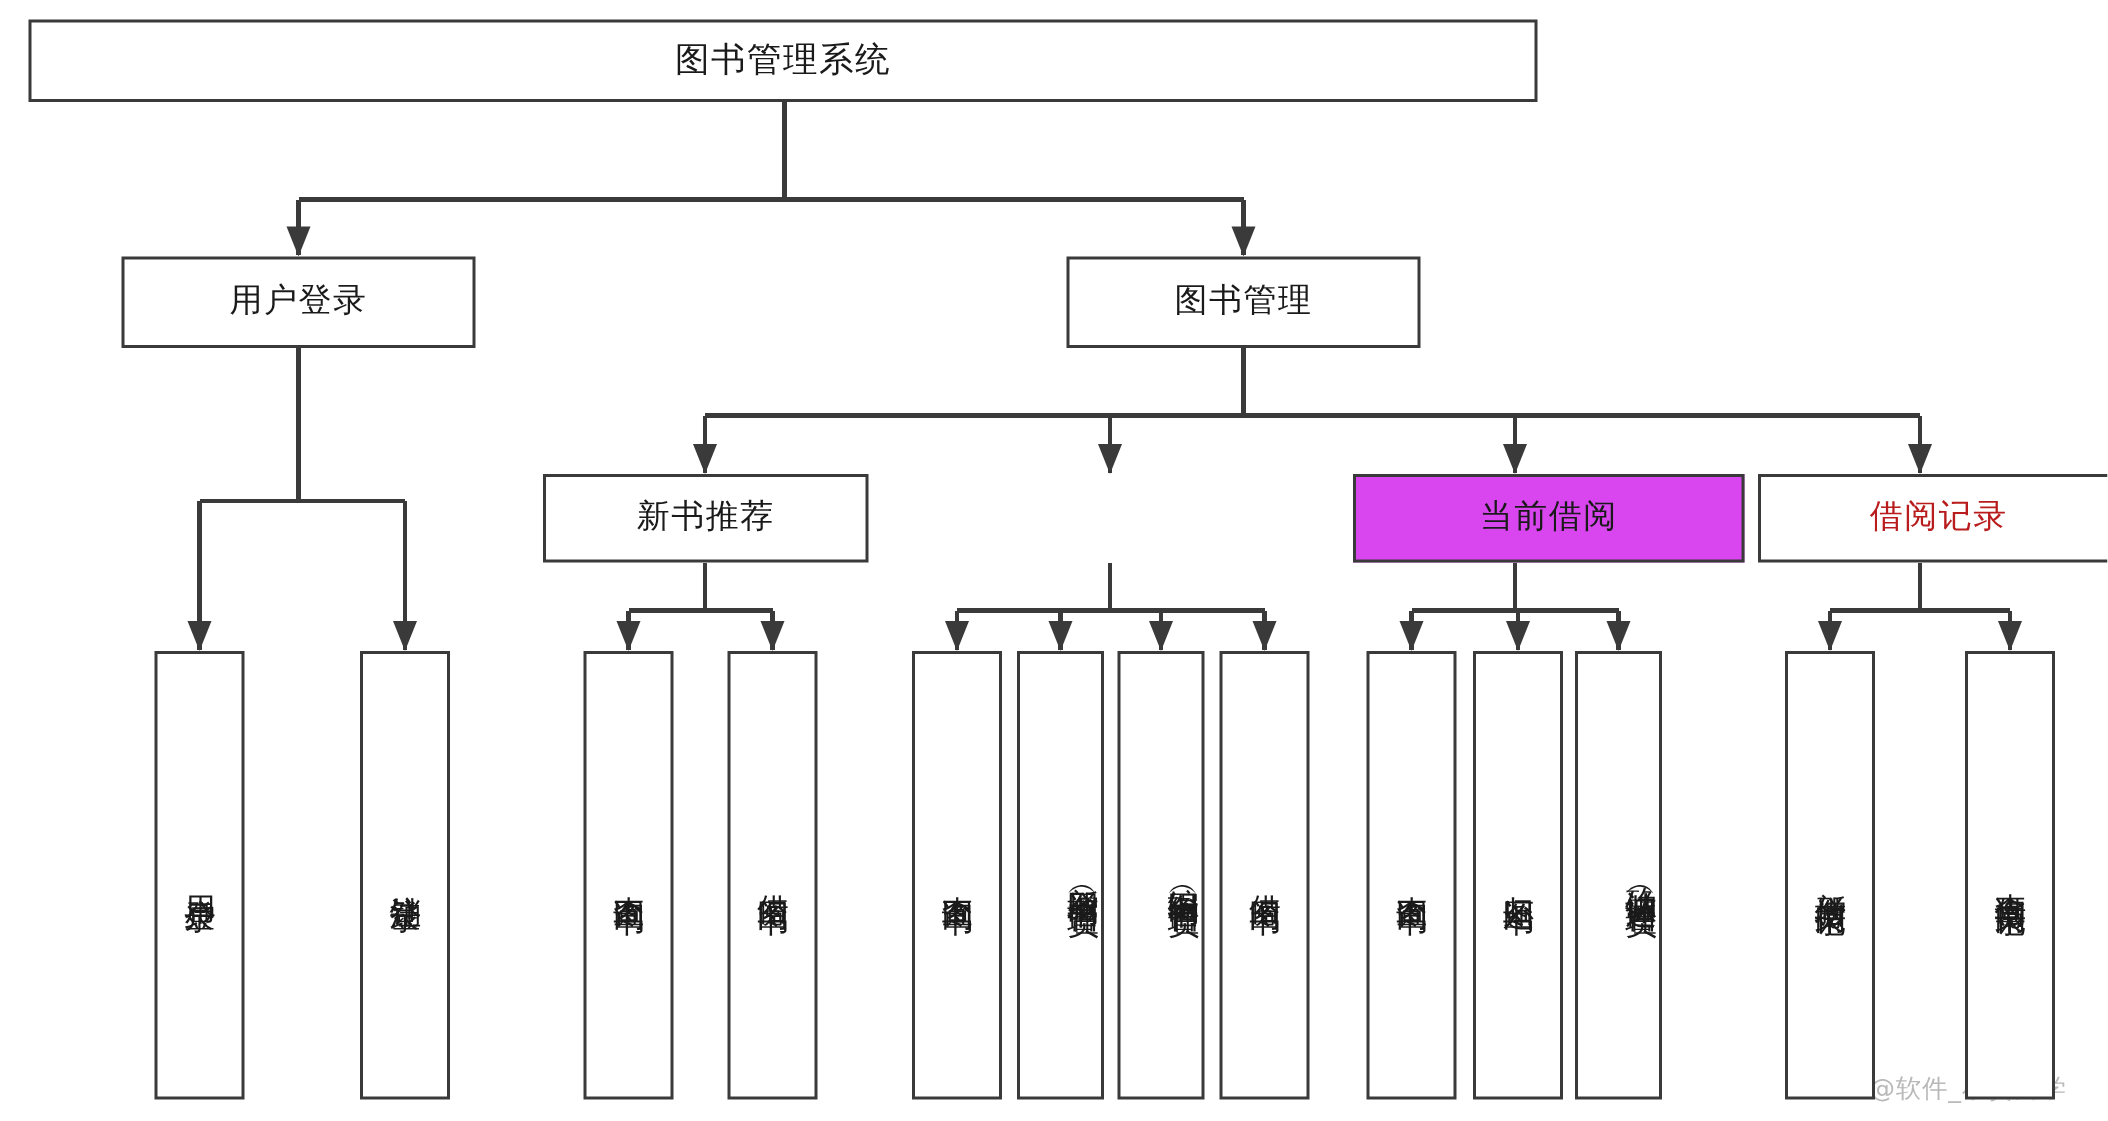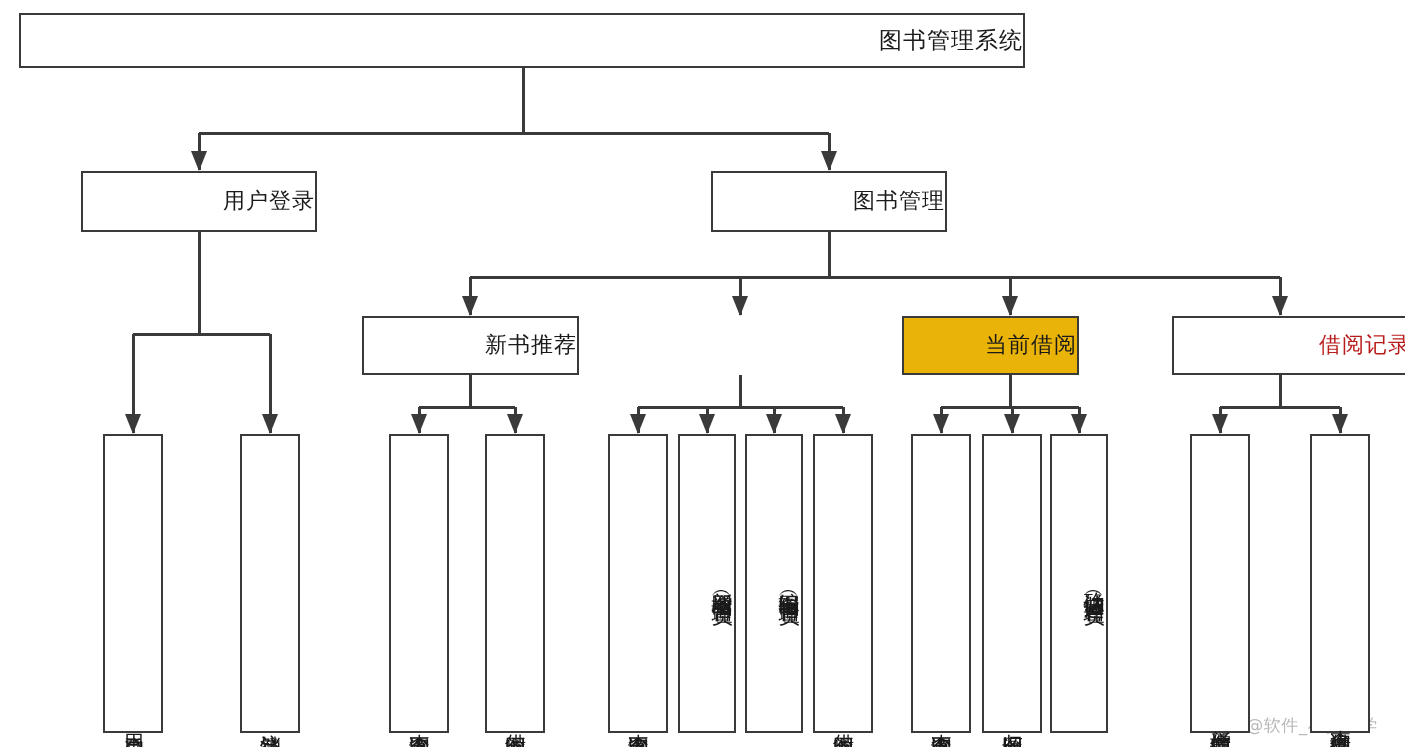--- a/index.html
+++ b/index.html
@@ -25,21 +25,21 @@
     width: 1405px;
     height: 747px;
   }
   .node {
     position: absolute;
     box-sizing: border-box;
     background: #ffffff;
     border: 2px solid #3a3a3a;
     display: flex;
     align-items: center;
-    justify-content: flex-end;
+    justify-content: center;
     color: #1a1a1a;
   }
   .node.horizontal {
     font-size: 22px;
     line-height: 1.2;
     letter-spacing: 1px;
   }
   .node.root {
     font-size: 23px;
   }
@@ -134,21 +134,21 @@
     </div>
     <div class="node level2 horizontal" style="left: 81px; top: 171px; width: 236px; height: 61px; border-color: rgb(58, 58, 58); background: rgb(255, 255, 255); color: rgb(26, 26, 26);">
       <span class="node-label">用户登录</span>
     </div>
     <div class="node level3 horizontal" style="left: 362px; top: 316px; width: 217px; height: 59px; border-color: rgb(58, 58, 58); background: rgb(255, 255, 255); color: rgb(26, 26, 26);">
       <span class="node-label">新书推荐</span>
     </div>
     <div class="node level2 horizontal" style="left: 711px; top: 171px; width: 236px; height: 61px; border-color: rgb(58, 58, 58); background: rgb(255, 255, 255); color: rgb(26, 26, 26);">
       <span class="node-label">图书管理</span>
     </div>
-    <div class="node level3 horizontal" style="left: 902px; top: 316px; width: 177px; height: 59px; border-color: rgb(58, 58, 58); background: #eab308; color: rgb(26, 26, 26);">
+    <div class="node level3 horizontal" style="left: 902px; top: 316px; width: 261px; height: 59px; border-color: rgb(58, 58, 58); background: #d946ef; color: rgb(26, 26, 26);">
       <span class="node-label">当前借阅</span>
     </div>
     <div class="node level3 horizontal" style="left: 1172px; top: 316px; width: 241px; height: 59px; border-color: rgb(58, 58, 58); background: rgb(255, 255, 255); color: #b91c1c;">
       <span class="node-label">借阅记录</span>
     </div>
     <div class="node leaf vertical" style="left: 103px; top: 434px; width: 60px; height: 299px; border-color: rgb(58, 58, 58); background: rgb(255, 255, 255); color: rgb(26, 26, 26);">
       <span class="node-label">用户登录</span>
     </div>
     <div class="node leaf vertical" style="left: 240px; top: 434px; width: 60px; height: 299px; border-color: rgb(58, 58, 58); background: rgb(255, 255, 255); color: rgb(26, 26, 26);">
       <span class="node-label">注销登录</span>

